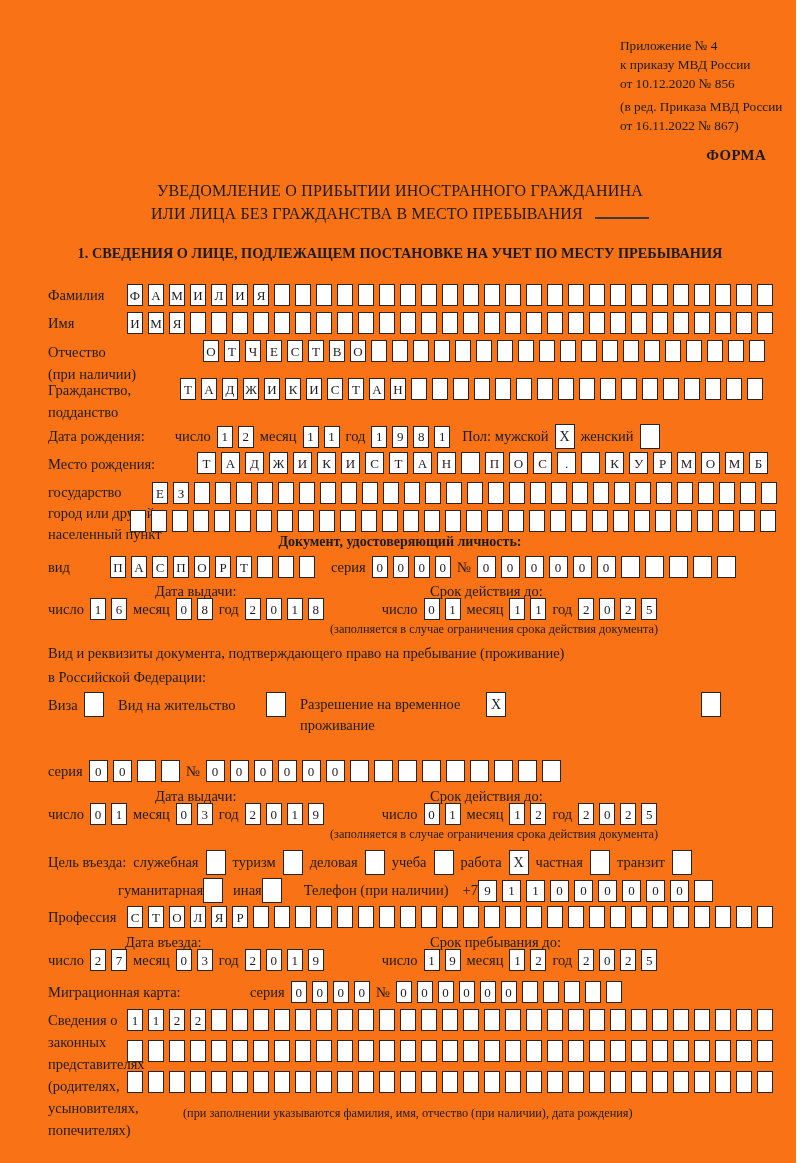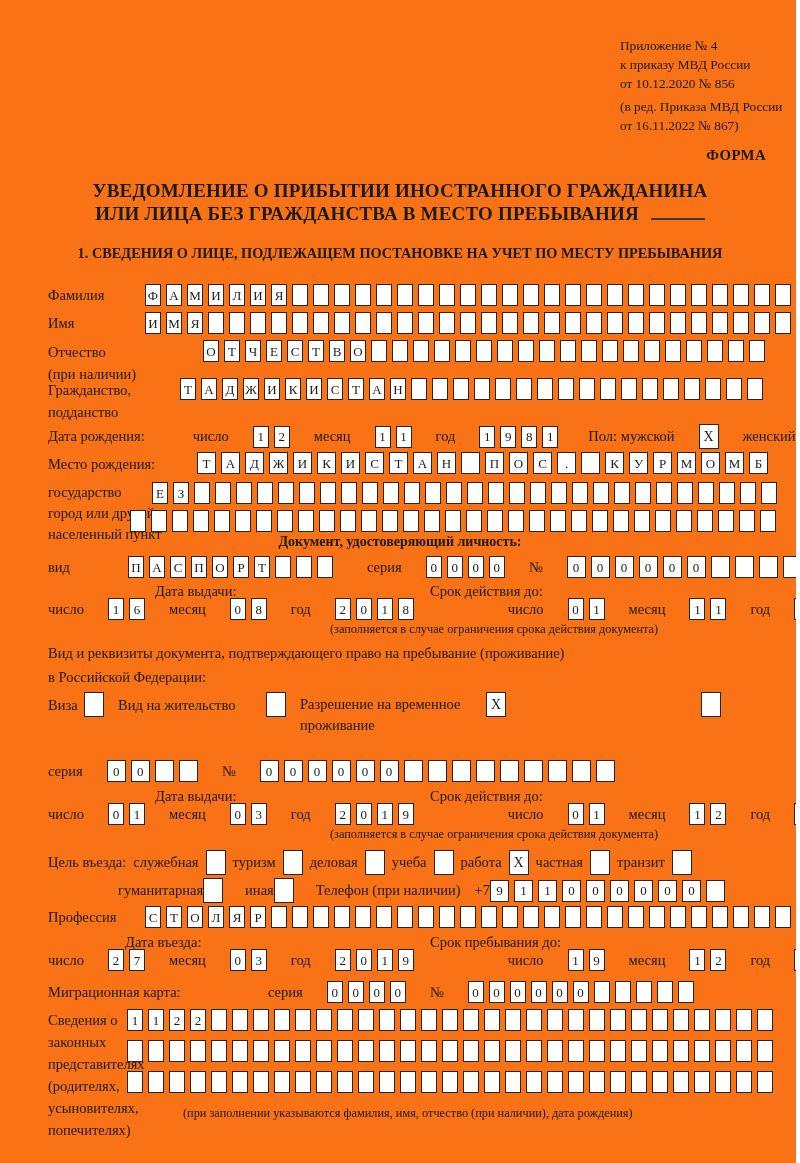--- a/index.html
+++ b/index.html
@@ -1,32 +1,32 @@
 <!DOCTYPE html>
 <html><head>
 <meta charset="utf-8">
 <style>
   *{box-sizing:border-box}
   html,body{margin:0;padding:0;background:#ffffff}
   body{font-family:"Liberation Serif","DejaVu Serif",serif;color:#1b1b1b}
   .page{position:relative;width:796px;height:1163px;background:#f97316;overflow:hidden;font-size:14.5px}
   .r{position:absolute;white-space:nowrap}
-  .row{display:flex;align-items:center;column-gap:24px}
+  .row{display:flex;align-items:center;column-gap:6px}
   .row > *{flex:0 0 auto}
   .lbl{display:inline-block}
   .bold{font-weight:bold}
   .center{text-align:center}
   .small{font-size:12.3px}
   .hdr{font-size:13.3px;line-height:19px}
   .boxes{display:inline-flex;column-gap:5px}
   .cell{width:16px;height:22px;border:1.6px solid #262626;display:inline-flex;align-items:center;justify-content:center;font-size:13px;background:#fff;line-height:1}
   .cb .cell{width:20px;height:25px;font-size:14px}
   .wide .cell{width:19px}
   .wrapblk{white-space:normal;line-height:21px}
-  .title{font-weight:bold;font-size:19px;line-height:23px;letter-spacing:.2px}
+  .title{font-weight:normal;font-size:16px;line-height:23px;letter-spacing:.2px}
   .blank{display:inline-block;border-bottom:2.4px solid #3a3a3a;width:54px;height:5px;margin-left:12px}
 </style>
 </head>
 <body>
 
 <div class="page">
 
   <div class="r hdr" style="left:620px;top:36px">
     <div>Приложение № 4</div>
     <div>к приказу МВД России</div>
@@ -520,21 +520,21 @@
     <span class="boxes cb">
         <span class="cell"></span>
       </span>
   </div>
 
   <div class="r row" style="left:118px;top:878px;column-gap:0">
     <span>гуманитарная</span>
     <span class="boxes cb">
         <span class="cell"></span>
       </span>
-    <span style="margin-left:22px">иная</span>
+    <span style="margin-left:10px">иная</span>
     <span class="boxes cb">
         <span class="cell"></span>
       </span>
     <span style="margin-left:22px">Телефон (при наличии)</span>
     <span style="margin-left:14px">+7</span>
     <span class="boxes wide">
         <span class="cell">9</span>
         <span class="cell">1</span>
         <span class="cell">1</span>
         <span class="cell">0</span>

